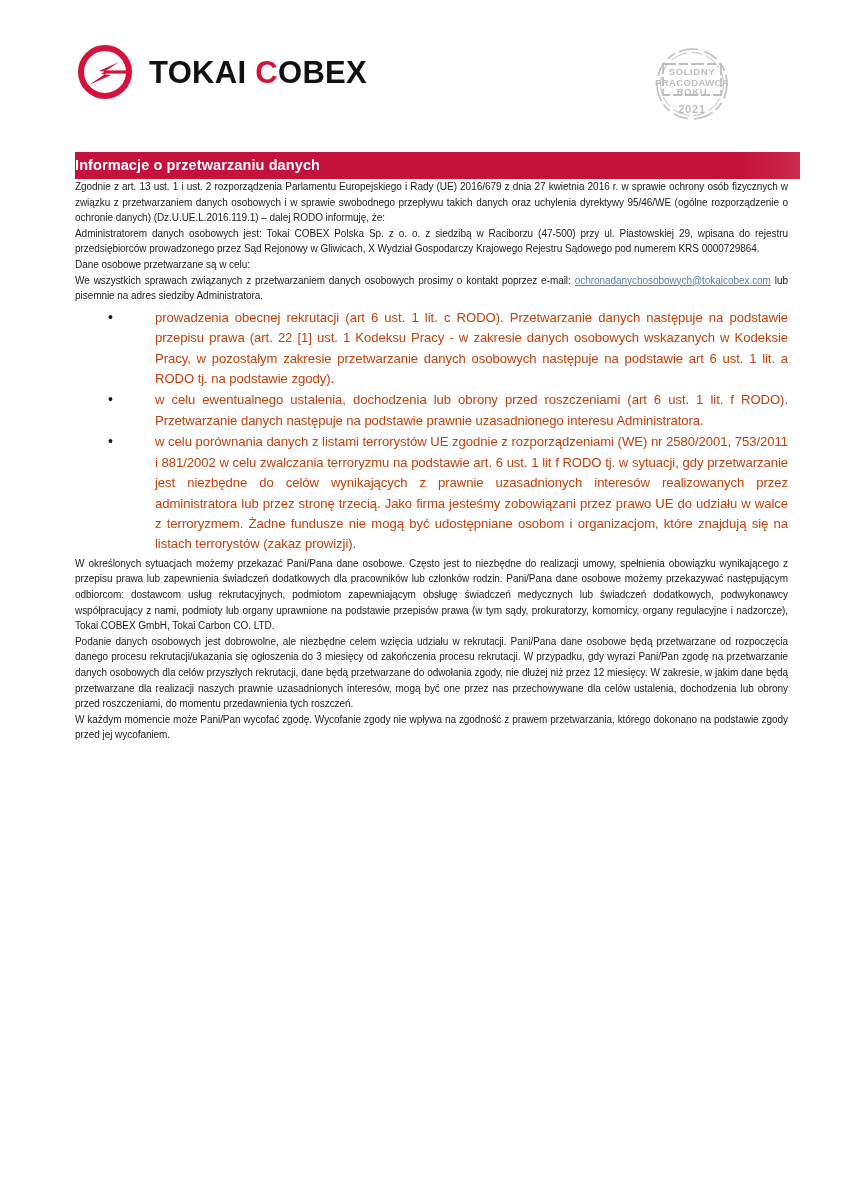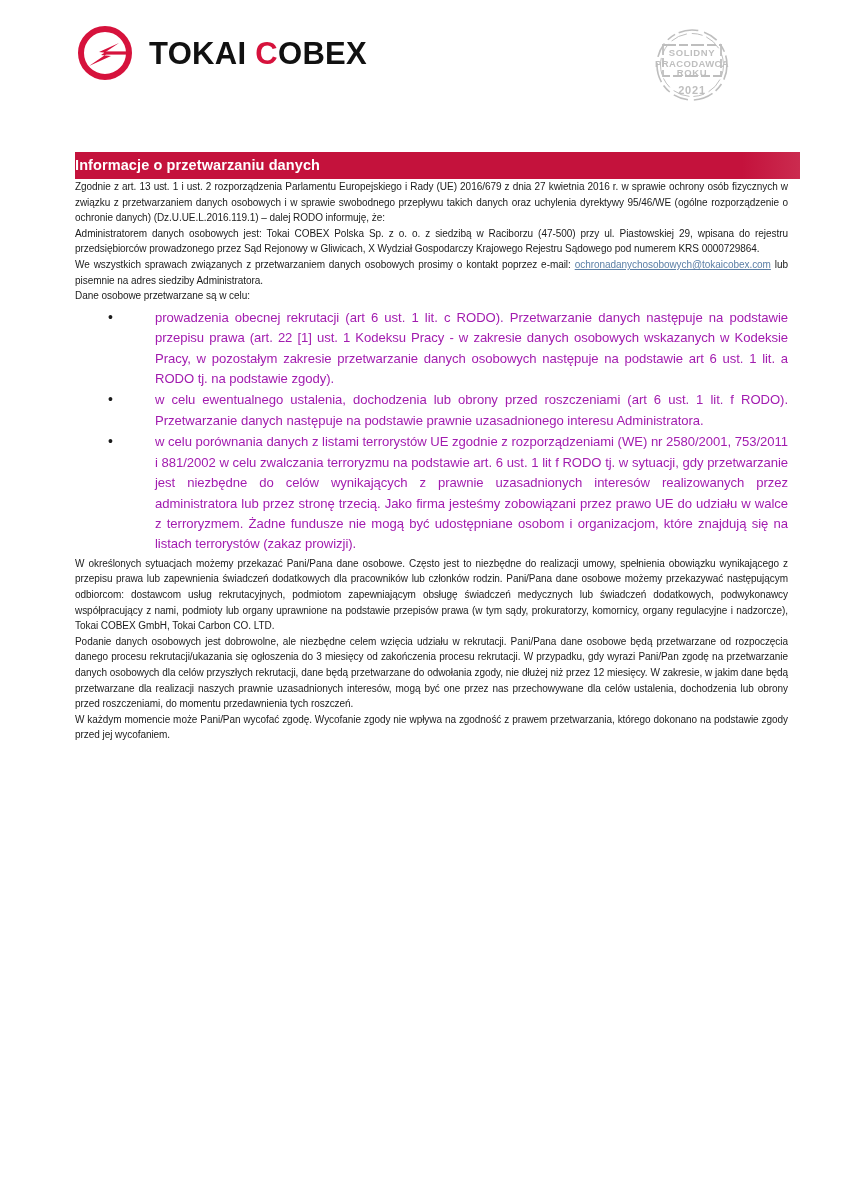--- a/index.html
+++ b/index.html
@@ -22,21 +22,21 @@
     width: 850px;
     height: 1200px;
     padding: 0;
     background: #ffffff;
   }
 
   
   .header {
     position: relative;
     height: 135px;
-    padding: 19px 58px 0 75px;
+    padding: 38px 58px 0 75px;
     display: flex;
     align-items: flex-start;
     justify-content: space-between;
     text-align: right;
   }
 
   .brand {
     display: flex;
     align-items: center;
     gap: 14px;
@@ -116,21 +116,21 @@
     margin: 4px 0 0 0;
     padding: 0;
   }
   ul.bullets > li {
     position: relative;
     padding-left: 80px;
     margin-bottom: 1px;
     font-size: 13.1px;
     line-height: 1.56;
     text-align: justify;
-    color: #a21caf;
+    color: #c2410c;
     letter-spacing: -0.05px;
   }
   ul.bullets > li::before {
     content: "\2022";
     position: absolute;
     left: 33px;
     top: -1px;
     font-size: 14px;
     color: #1b1b1b;
   }
@@ -173,23 +173,23 @@
   <div class="banner">
     <span class="banner-title">Informacje o przetwarzaniu danych</span>
   </div>
 
   <div class="content">
 
     <p class="para sp-lg">Zgodnie z art. 13 ust. 1 i ust. 2  rozporządzenia Parlamentu Europejskiego i Rady (UE) 2016/679 z dnia 27 kwietnia 2016 r. w sprawie ochrony osób fizycznych w związku z przetwarzaniem danych osobowych i w sprawie swobodnego przepływu takich danych oraz uchylenia dyrektywy 95/46/WE (ogólne rozporządzenie o ochronie danych) (Dz.U.UE.L.2016.119.1) – dalej RODO informuję, że:</p>
 
     <p class="para sp-lg">Administratorem danych osobowych jest: Tokai COBEX Polska Sp. z o. o. z siedzibą w Raciborzu (47-500) przy ul. Piastowskiej 29, wpisana do rejestru przedsiębiorców prowadzonego przez Sąd Rejonowy w Gliwicach, X Wydział Gospodarczy Krajowego Rejestru Sądowego pod numerem KRS 0000729864.</p>
 
+    <p class="para sp-md">Dane osobowe przetwarzane są w celu:</p>
+
     <p class="para sp-lg"><span>We wszystkich sprawach związanych z przetwarzaniem danych osobowych prosimy o kontakt poprzez e-mail: </span><a class="maillink" href="#">ochronadanychosobowych@tokaicobex.com</a><span>  lub pisemnie na adres siedziby Administratora.</span></p>
-
-    <p class="para sp-md">Dane osobowe przetwarzane są w celu:</p>
 
     <ul class="bullets">
       <li>prowadzenia obecnej rekrutacji (art 6 ust. 1 lit. c RODO). Przetwarzanie danych następuje na podstawie przepisu prawa (art. 22 [1] ust. 1 Kodeksu Pracy  - w zakresie danych osobowych wskazanych w Kodeksie Pracy, w pozostałym zakresie przetwarzanie danych osobowych następuje na podstawie art 6 ust. 1 lit. a RODO tj. na podstawie zgody).</li>
       <li>w celu ewentualnego ustalenia, dochodzenia lub obrony przed roszczeniami  (art 6 ust. 1 lit. f RODO). Przetwarzanie danych następuje na podstawie prawnie uzasadnionego interesu Administratora.</li>
       <li>w celu porównania danych z listami terrorystów UE zgodnie z rozporządzeniami (WE) nr 2580/2001, 753/2011 i 881/2002 w celu zwalczania terroryzmu na podstawie art. 6 ust. 1 lit f RODO tj. w sytuacji, gdy przetwarzanie jest niezbędne do celów wynikających z prawnie uzasadnionych interesów realizowanych przez administratora lub przez stronę trzecią. Jako firma jesteśmy zobowiązani przez prawo UE do udziału w walce z terroryzmem. Żadne fundusze nie mogą być udostępniane osobom i organizacjom, które znajdują się na listach terrorystów (zakaz prowizji).</li>
     </ul>
 
     <p class="para sp-lg">W określonych sytuacjach możemy przekazać Pani/Pana dane osobowe. Często jest to niezbędne do realizacji umowy, spełnienia obowiązku wynikającego z przepisu prawa lub zapewnienia świadczeń dodatkowych dla pracowników lub członków rodzin. Pani/Pana dane osobowe możemy przekazywać następującym odbiorcom: dostawcom usług rekrutacyjnych, podmiotom zapewniającym obsługę świadczeń medycznych lub świadczeń dodatkowych, podwykonawcy współpracujący z nami, podmioty lub organy uprawnione na podstawie przepisów prawa (w tym sądy, prokuratorzy, komornicy, organy regulacyjne i nadzorcze),  Tokai COBEX GmbH, Tokai Carbon CO. LTD.</p>
 
     <p class="para sp-lg">Podanie danych osobowych jest dobrowolne, ale niezbędne celem wzięcia udziału w rekrutacji. Pani/Pana dane osobowe będą przetwarzane od rozpoczęcia danego procesu rekrutacji/ukazania się ogłoszenia do 3 miesięcy od zakończenia procesu rekrutacji. W przypadku, gdy wyrazi Pani/Pan zgodę na przetwarzanie danych osobowych dla celów przyszłych rekrutacji, dane będą przetwarzane do odwołania zgody, nie dłużej niż przez 12 miesięcy. W zakresie, w  jakim dane będą przetwarzane dla realizacji naszych prawnie uzasadnionych interesów, mogą być one przez nas przechowywane dla celów ustalenia, dochodzenia lub obrony przed roszczeniami, do momentu przedawnienia tych roszczeń.</p>

